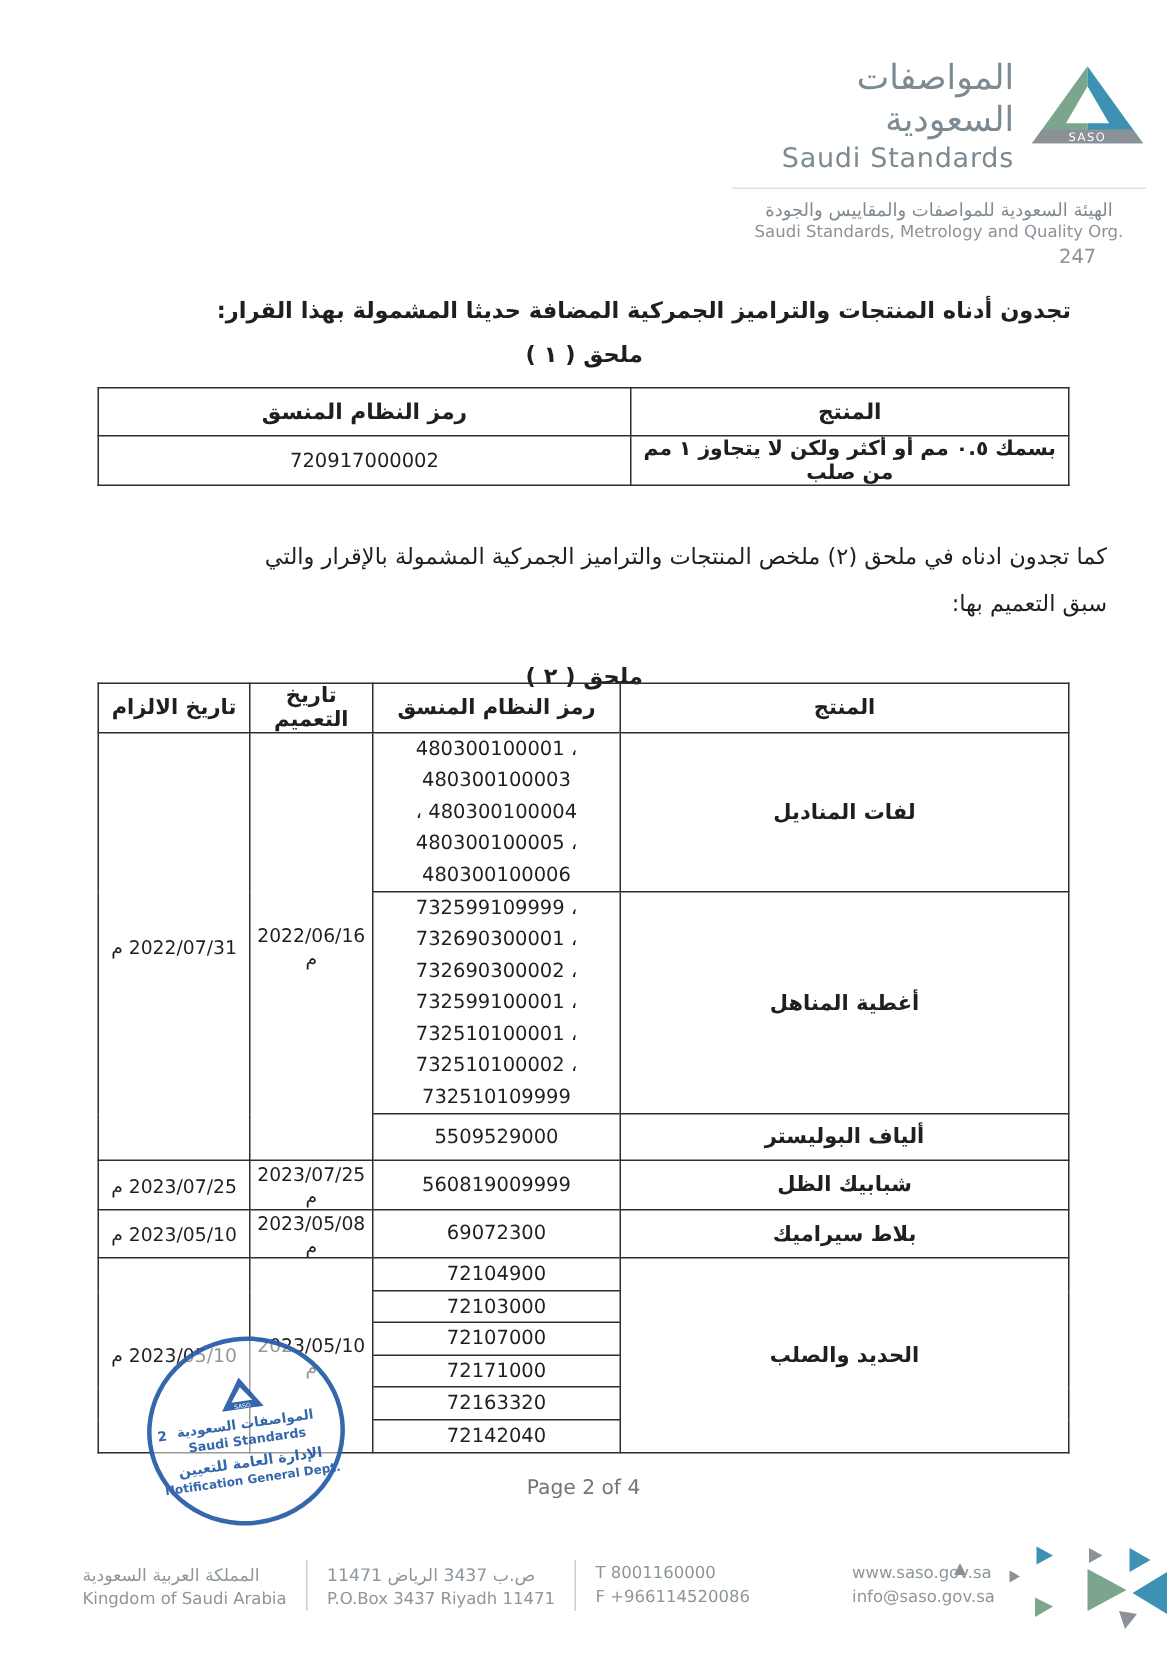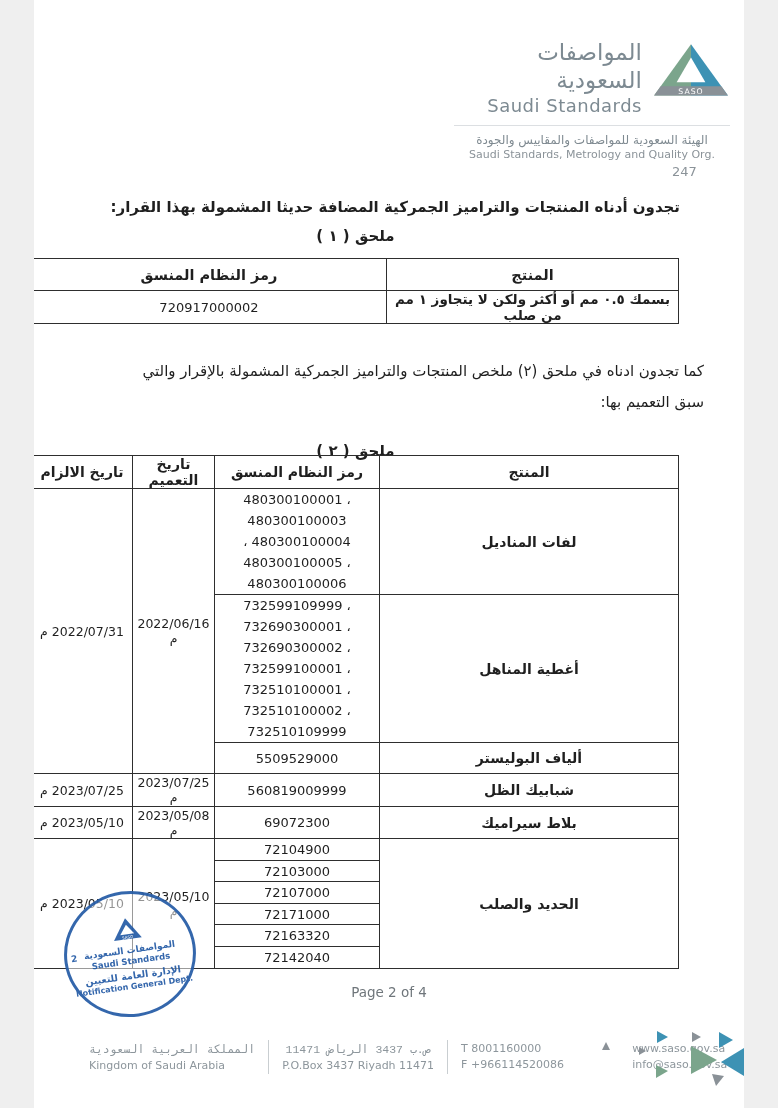--- a/index.html
+++ b/index.html
@@ -1,17 +1,17 @@
 <!DOCTYPE html>
 <html lang="ar"><head>
 <meta charset="utf-8">
 <style>
   html,body{margin:0;padding:0;background:#efefef;}
   .page{
-    width:710px;height:1108px;margin:0 auto;background:#fff;position:relative;
+    width:778px;height:1108px;margin:0 auto;background:#fff;position:relative;
     font-family:"DejaVu Sans","Liberation Sans",sans-serif;direction:rtl;overflow:hidden;color:#1f1f1f;
   }
   
   .brand{position:absolute;top:38px;right:14px;width:276px;}
   .brand-row{display:flex;flex-direction:row;justify-content:flex-end;align-items:center;gap:10px;direction:ltr;}
   .brand-text{text-align:right;}
   .brand-ar{font-size:23px;color:#7d8a92;line-height:28px;}
   .brand-en{font-size:18px;color:#7d8a92;letter-spacing:.5px;line-height:24px;}
   .brand-divider{margin-top:7px;border-top:1px solid #dcdfe2;height:0;}
   .org-ar{margin-top:7px;font-size:12px;color:#7f8a91;text-align:center;}
@@ -46,21 +46,21 @@
   }
   .stamp-brand-ar{font-size:9px;font-weight:bold;line-height:11px;}
   .stamp-brand-en{font-size:8.5px;font-weight:bold;line-height:10px;direction:ltr;}
   .stamp-dept-ar{font-size:9.5px;font-weight:bold;line-height:12px;margin-top:4px;}
   .stamp-dept-en{font-size:8px;font-weight:bold;line-height:10px;direction:ltr;}
   .stamp-number{position:absolute;left:4px;top:52px;font-size:9px;font-weight:bold;}
   
   .page-number{position:absolute;top:984px;left:0;right:0;text-align:center;font-size:13.5px;color:#6f767b;direction:ltr;}
   .footer{position:absolute;top:1040px;left:55px;display:flex;align-items:center;gap:13px;direction:ltr;color:#8d969c;}
   .f-block{display:flex;flex-direction:column;justify-content:center;}
-  .f-ar{font-size:11.5px;line-height:16px;direction:rtl;text-align:center;font-family:Liberation Mono, monospace;}
+  .f-ar{font-size:11.5px;line-height:16px;direction:rtl;text-align:left;}
   .f-en{font-size:11px;line-height:15px;}
   .f-mono{font-size:11px;line-height:16px;}
   .f-div{width:1px;height:34px;background:#c9ced1;}
   .footer-art{position:absolute;right:0;top:1022px;}
 </style>
 </head>
 <body>
 
 <div class="page">
 

